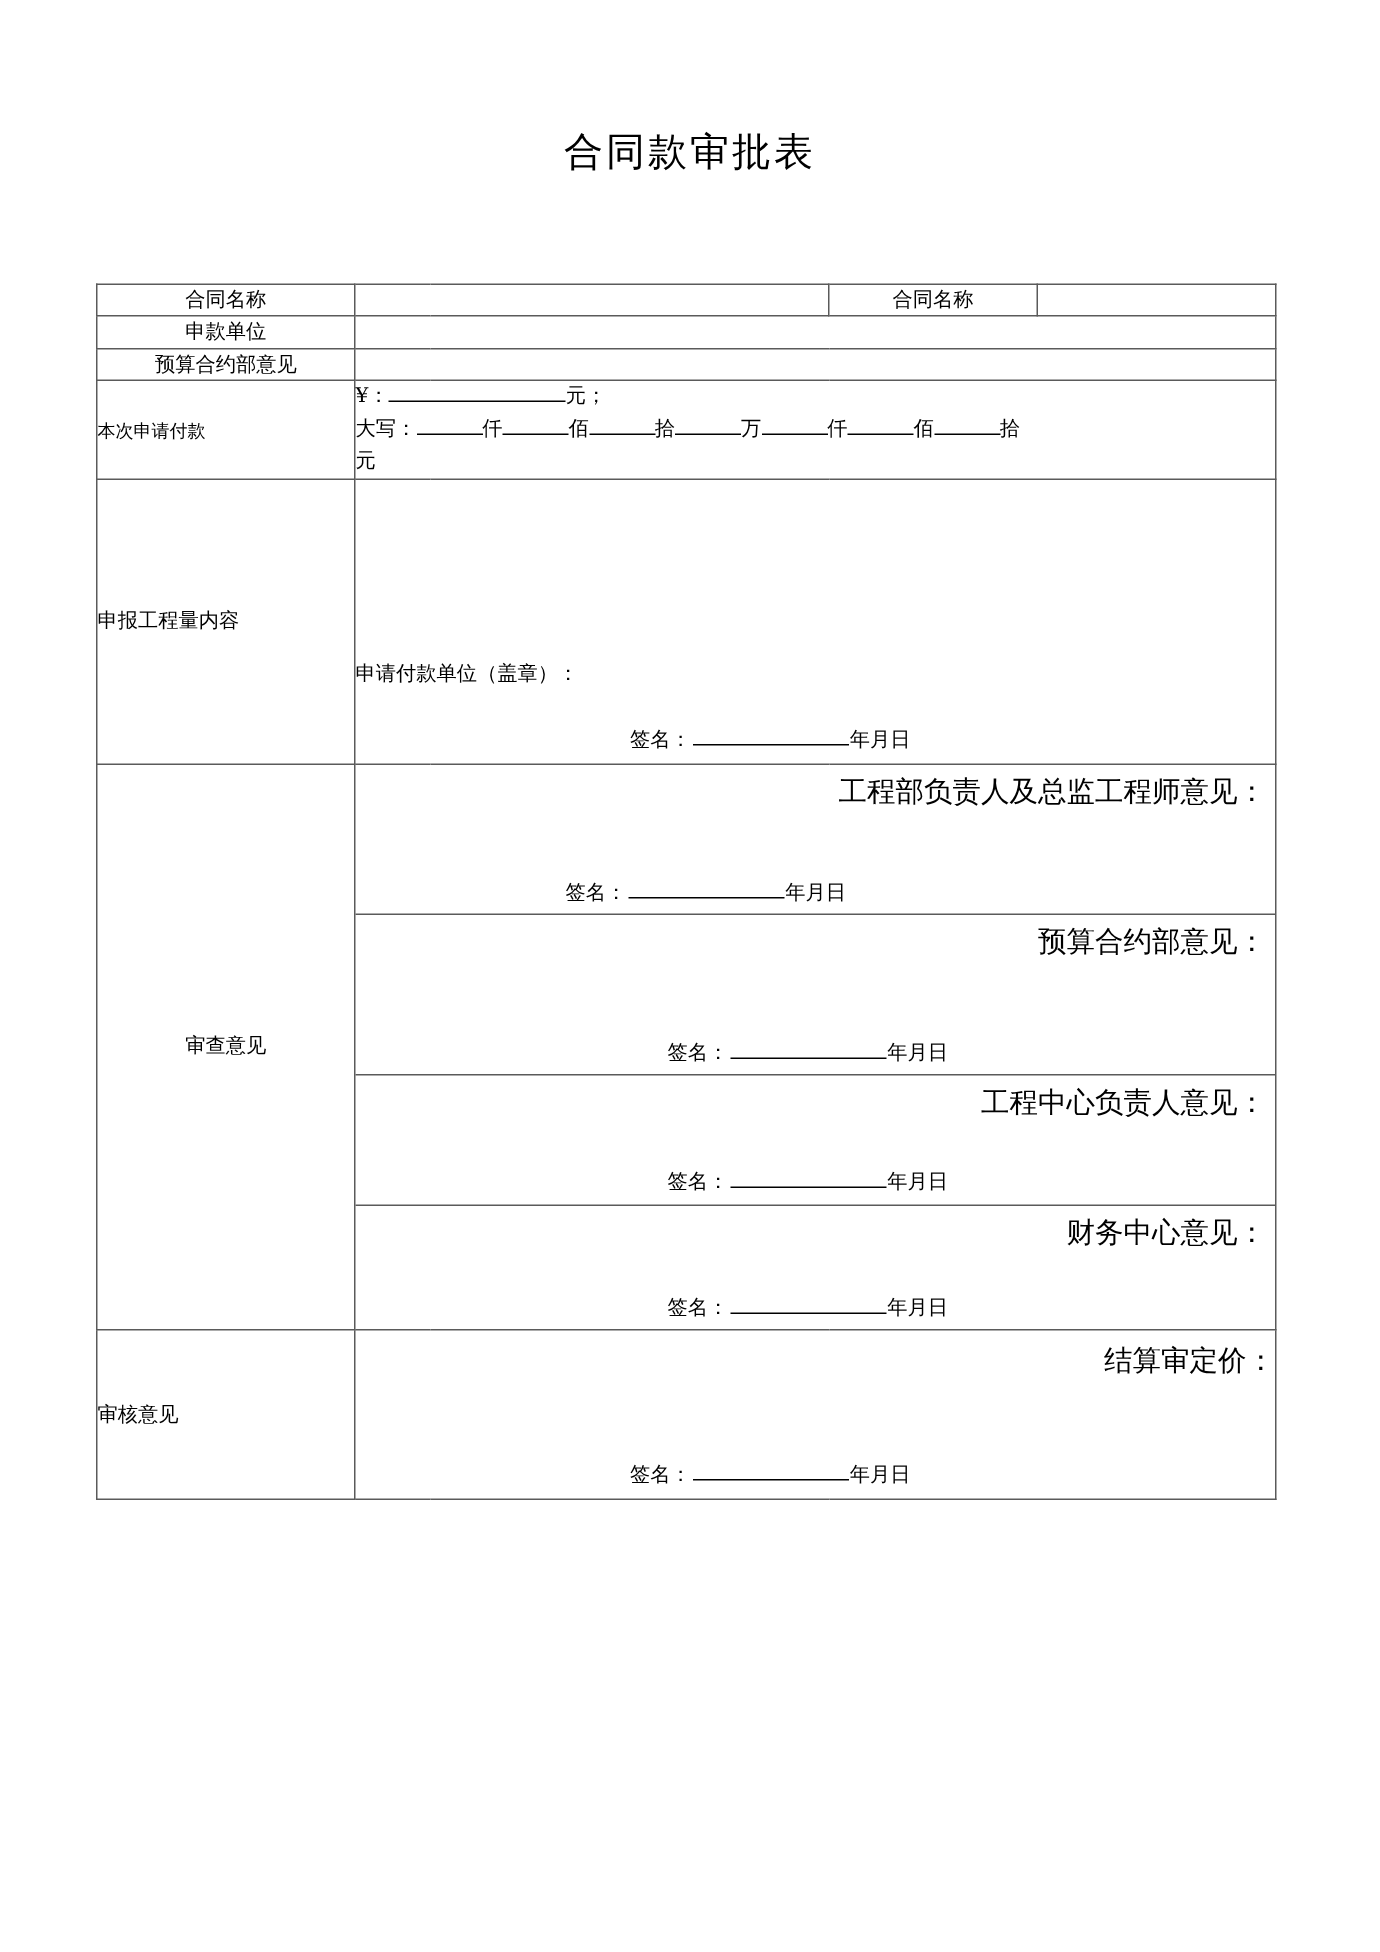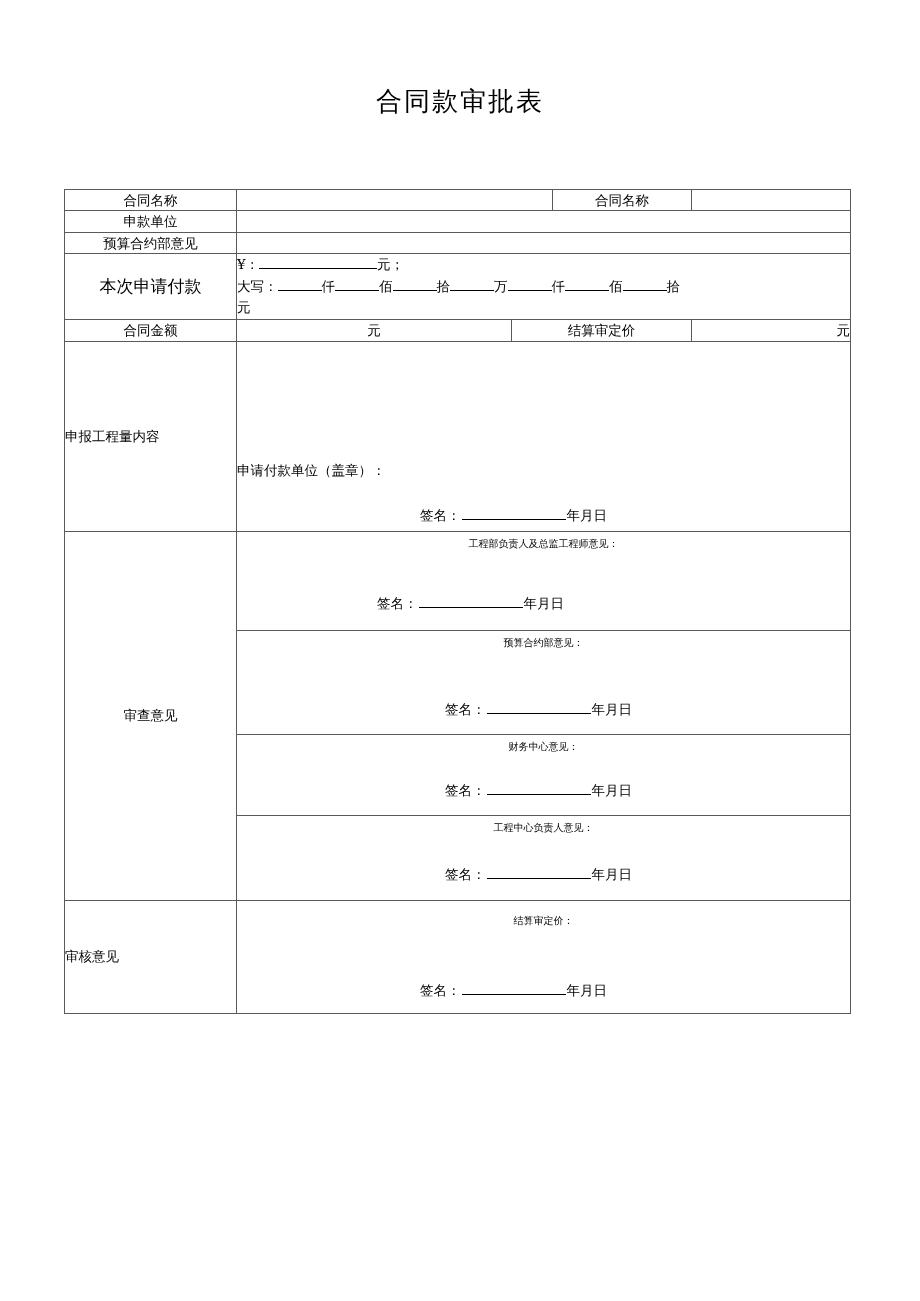--- a/index.html
+++ b/index.html
@@ -54,22 +54,22 @@
   }
 
   .lbl-center {
     text-align: center;
     font-size: 13.5px;
     padding: 6px 4px;
   }
   .cell-blank { padding: 6px 4px; }
 
   .pay-label {
-    text-align: center;
-    font-size: 17px;
+    text-align: left;
+    font-size: 12px;
     padding: 4px;
     margin-top: 17px;
   }
   .pay-body {
     padding: 4px 6px 4px 6px;
     font-size: 13.5px;
     line-height: 1.62;
     text-align: left;
     vertical-align: top;
   }
@@ -113,22 +113,22 @@
     word-break: break-all;
   }
 
   
   .pane {
     position: relative;
     padding: 4px 6px;
     vertical-align: top;
   }
   .pane-heading {
-    font-size: 10px;
-    text-align: center;
+    font-size: 19px;
+    text-align: right;
   }
   .sig-line {
     font-size: 13.5px;
     white-space: nowrap;
   }
   .ul-sig {
     border-bottom: 1px solid #000;
     display: inline-block;
     width: 104px;
     height: 0.95em;
@@ -209,26 +209,20 @@
         </div>
         <div>
           <span>大写：</span><span class="ul-tiny"></span><span>仟</span><span class="ul-tiny"></span><span>佰</span><span class="ul-tiny"></span><span>拾</span><span class="ul-tiny"></span><span>万</span><span class="ul-tiny"></span><span>仟</span><span class="ul-tiny"></span><span>佰</span><span class="ul-tiny"></span><span>拾</span>
         </div>
         <div>
           <span>元</span>
         </div>
       </td>
     </tr>
 
-    <tr>
-      <td class="lbl-center">合同金额</td>
-      <td class="amount-unit" colspan="2">元</td>
-      <td class="lbl-center" colspan="2">结算审定价</td>
-      <td class="amount-unit-right">元</td>
-    </tr>
 
     <tr style="height:190px">
       <td class="vcol" style="width:52px">申报工程量内容</td>
       <td class="pane" colspan="5">
         <div style="height:113px"></div>
         <div class="seal-line">申请付款单位（盖章）：</div>
         <div style="height:24px"></div>
         <div class="sig-line" style="text-align:center; padding-right:60px;">
           <span>签名：</span><span class="ul-sig"></span><span>年月日</span>
         </div>
@@ -251,33 +245,33 @@
           </tr>
           <tr style="height:104px">
             <td>
               <div class="pane-heading">预算合约部意见：</div>
               <div style="height:49px"></div>
               <div class="sig-line" style="text-align:center; padding-right:10px;">
                 <span>签名：</span><span class="ul-sig"></span><span>年月日</span>
               </div>
             </td>
           </tr>
+          <tr style="height:84px">
+            <td>
+              <div class="pane-heading">工程中心负责人意见：</div>
+              <div style="height:29px"></div>
+              <div class="sig-line" style="text-align:center; padding-right:10px;">
+                <span>签名：</span><span class="ul-sig"></span><span>年月日</span>
+              </div>
+            </td>
+          </tr>
           <tr style="height:81px">
             <td>
               <div class="pane-heading">财务中心意见：</div>
               <div style="height:26px"></div>
-              <div class="sig-line" style="text-align:center; padding-right:10px;">
-                <span>签名：</span><span class="ul-sig"></span><span>年月日</span>
-              </div>
-            </td>
-          </tr>
-          <tr style="height:84px">
-            <td>
-              <div class="pane-heading">工程中心负责人意见：</div>
-              <div style="height:29px"></div>
               <div class="sig-line" style="text-align:center; padding-right:10px;">
                 <span>签名：</span><span class="ul-sig"></span><span>年月日</span>
               </div>
             </td>
           </tr>
         </tbody>
             </table>
       </td>
     </tr>
 

